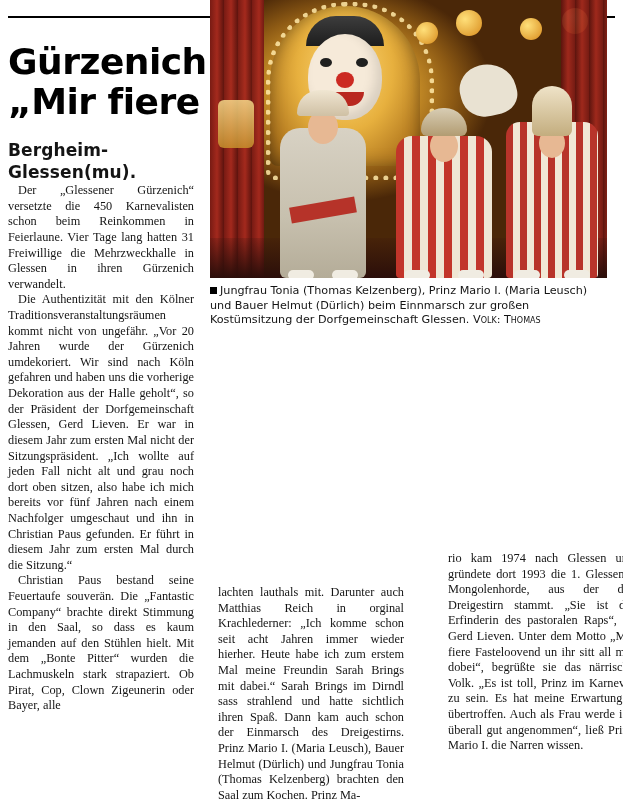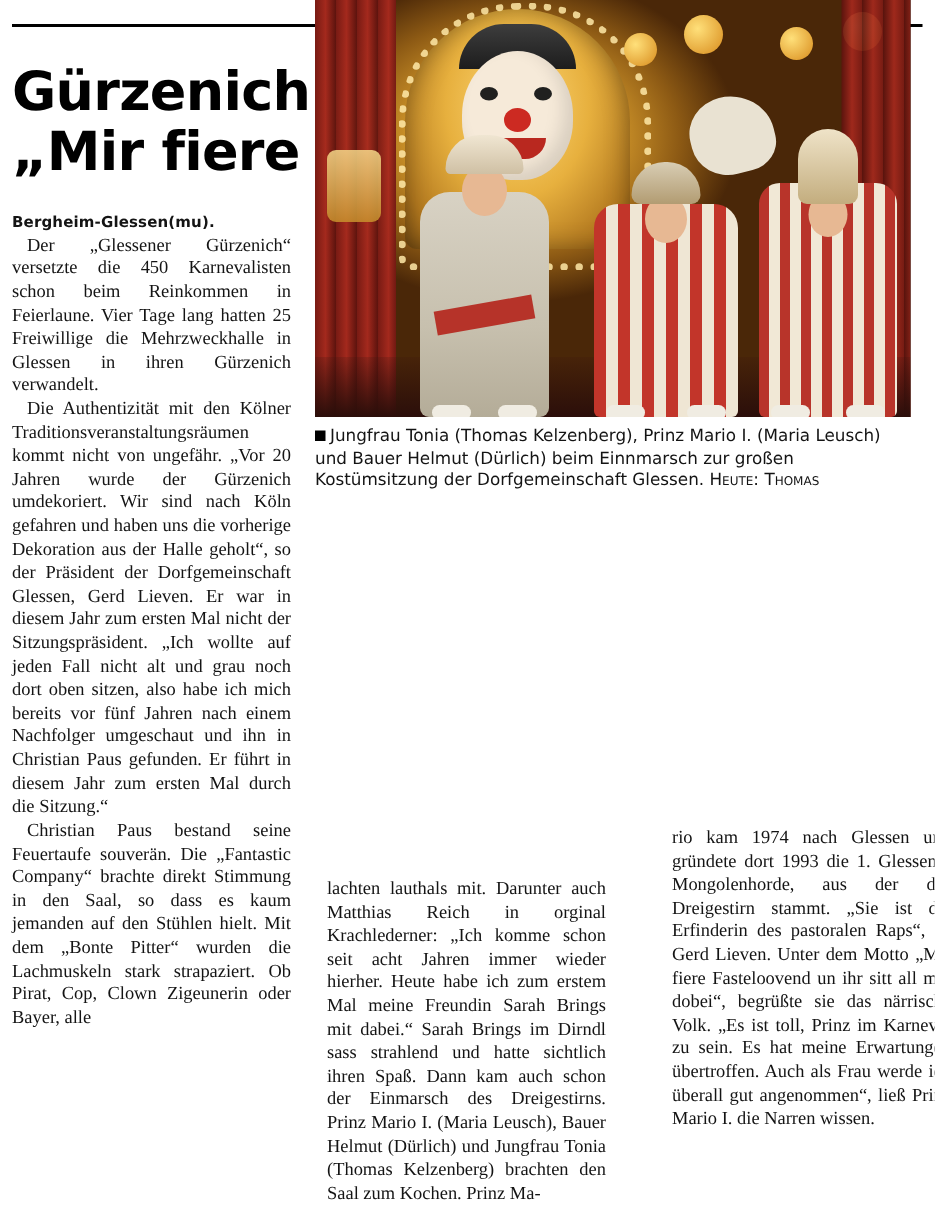--- a/index.html
+++ b/index.html
@@ -59,21 +59,21 @@
     line-height: 1.27;
     text-align: justify;
     color: #141414;
   }
   .col1 { left: 0; }
   .col2 { left: 210px; top: 429px; height: 244px; margin-top: 16px; }
   .col3 { left: 420px; top: 411px; height: 244px; margin-left: 20px; }
   .byline {
     font-family: "DejaVu Sans", sans-serif;
     font-weight: bold;
-    font-size: 10px;
+    font-size: 17px;
     letter-spacing: 0.1px;
     margin-top: 20px;
   }
   p.body {
     margin: 0;
     text-indent: 10px;
     hyphens: auto;
   }
   p.body.first {
     text-indent: 0;
@@ -291,21 +291,21 @@
     <span class="line1">Gürzenich in Glessen:</span>
     <span class="line2">„Mir fiere Fasteloovend“</span>
   </h1>
 
   <div class="columns">
 
     <div class="col col1">
       <p class="body first">
         <span class="byline">Bergheim-Glessen</span><span class="sep"></span><span class="byline mu">(mu).</span>
       </p>
-      <p class="body">Der „Glessener Gürzenich“ versetzte die 450 Karnevalisten schon beim Reinkommen in Feierlaune. Vier Tage lang hatten 25 Freiwillige die Mehrzweckhalle in Glessen in ihren Gürzenich verwandelt.</p>
+      <p class="body">Der „Glessener Gürzenich“ versetzte die 450 Karnevalisten schon beim Reinkommen in Feierlaune. Vier Tage lang hatten 31 Freiwillige die Mehrzweckhalle in Glessen in ihren Gürzenich verwandelt.</p>
       <p class="body">Die Authentizität mit den Kölner Traditionsveranstaltungsräumen kommt nicht von ungefähr. „Vor 20 Jahren wurde der Gürzenich umdekoriert. Wir sind nach Köln gefahren und haben uns die vorherige Dekoration aus der Halle geholt“, so der Präsident der Dorfgemeinschaft Glessen, Gerd Lieven. Er war in diesem Jahr zum ersten Mal nicht der Sitzungspräsident. „Ich wollte auf jeden Fall nicht alt und grau noch dort oben sitzen, also habe ich mich bereits vor fünf Jahren nach einem Nachfolger umgeschaut und ihn in Christian Paus gefunden. Er führt in diesem Jahr zum ersten Mal durch die Sitzung.“</p>
       <p class="body">Christian Paus bestand seine Feuertaufe souverän. Die „Fantastic Company“ brachte direkt Stimmung in den Saal, so dass es kaum jemanden auf den Stühlen hielt. Mit dem „Bonte Pitter“ wurden die Lachmuskeln stark strapaziert. Ob Pirat, Cop, Clown Zigeunerin oder Bayer, alle</p>
     </div>
 
     <div class="col col2">
       <p class="body first">lachten lauthals mit. Darunter auch Matthias Reich in orginal Krachlederner: „Ich komme schon seit acht Jahren immer wieder hierher. Heute habe ich zum erstem Mal meine Freundin Sarah Brings mit dabei.“ Sarah Brings im Dirndl sass strahlend und hatte sichtlich ihren Spaß. Dann kam auch schon der Einmarsch des Dreigestirns. Prinz Mario I. (Maria Leusch), Bauer Helmut (Dürlich) und Jungfrau Tonia (Thomas Kelzenberg) brachten den Saal zum Kochen. Prinz Ma-</p>
     </div>
 
     <div class="col col3">
       <p class="body first">rio kam 1974 nach Glessen und gründete dort 1993 die 1. Glessener Mongolenhorde, aus der das Dreigestirn stammt. „Sie ist die Erfinderin des pastoralen Raps“, so Gerd Lieven. Unter dem Motto „Mir fiere Fasteloovend un ihr sitt all met dobei“, begrüßte sie das närrische Volk. „Es ist toll, Prinz im Karneval zu sein. Es hat meine Erwartungen übertroffen. Auch als Frau werde ich überall gut angenommen“, ließ Prinz Mario I. die Narren wissen.</p>
@@ -355,17 +355,17 @@
       <div class="body"></div>
       <div class="head"></div>
       <div class="helmet"></div>
       <div class="shoe-l"></div>
       <div class="shoe-r"></div>
     </div>
   </div>
 
   <div class="caption">
     <span class="sq"></span><span>Jungfrau Tonia (Thomas Kelzenberg), Prinz Mario I. (Maria Leusch) und Bauer Helmut (Dürlich) beim Einnmarsch zur großen Kostümsitzung der Dorfgemeinschaft Glessen.</span>
-    <span class="credit">Heute:</span>
+    <span class="credit">Volk:</span>
     <span class="credit">Thomas</span>
   </div>
 
 </div>
 
 </body></html>

